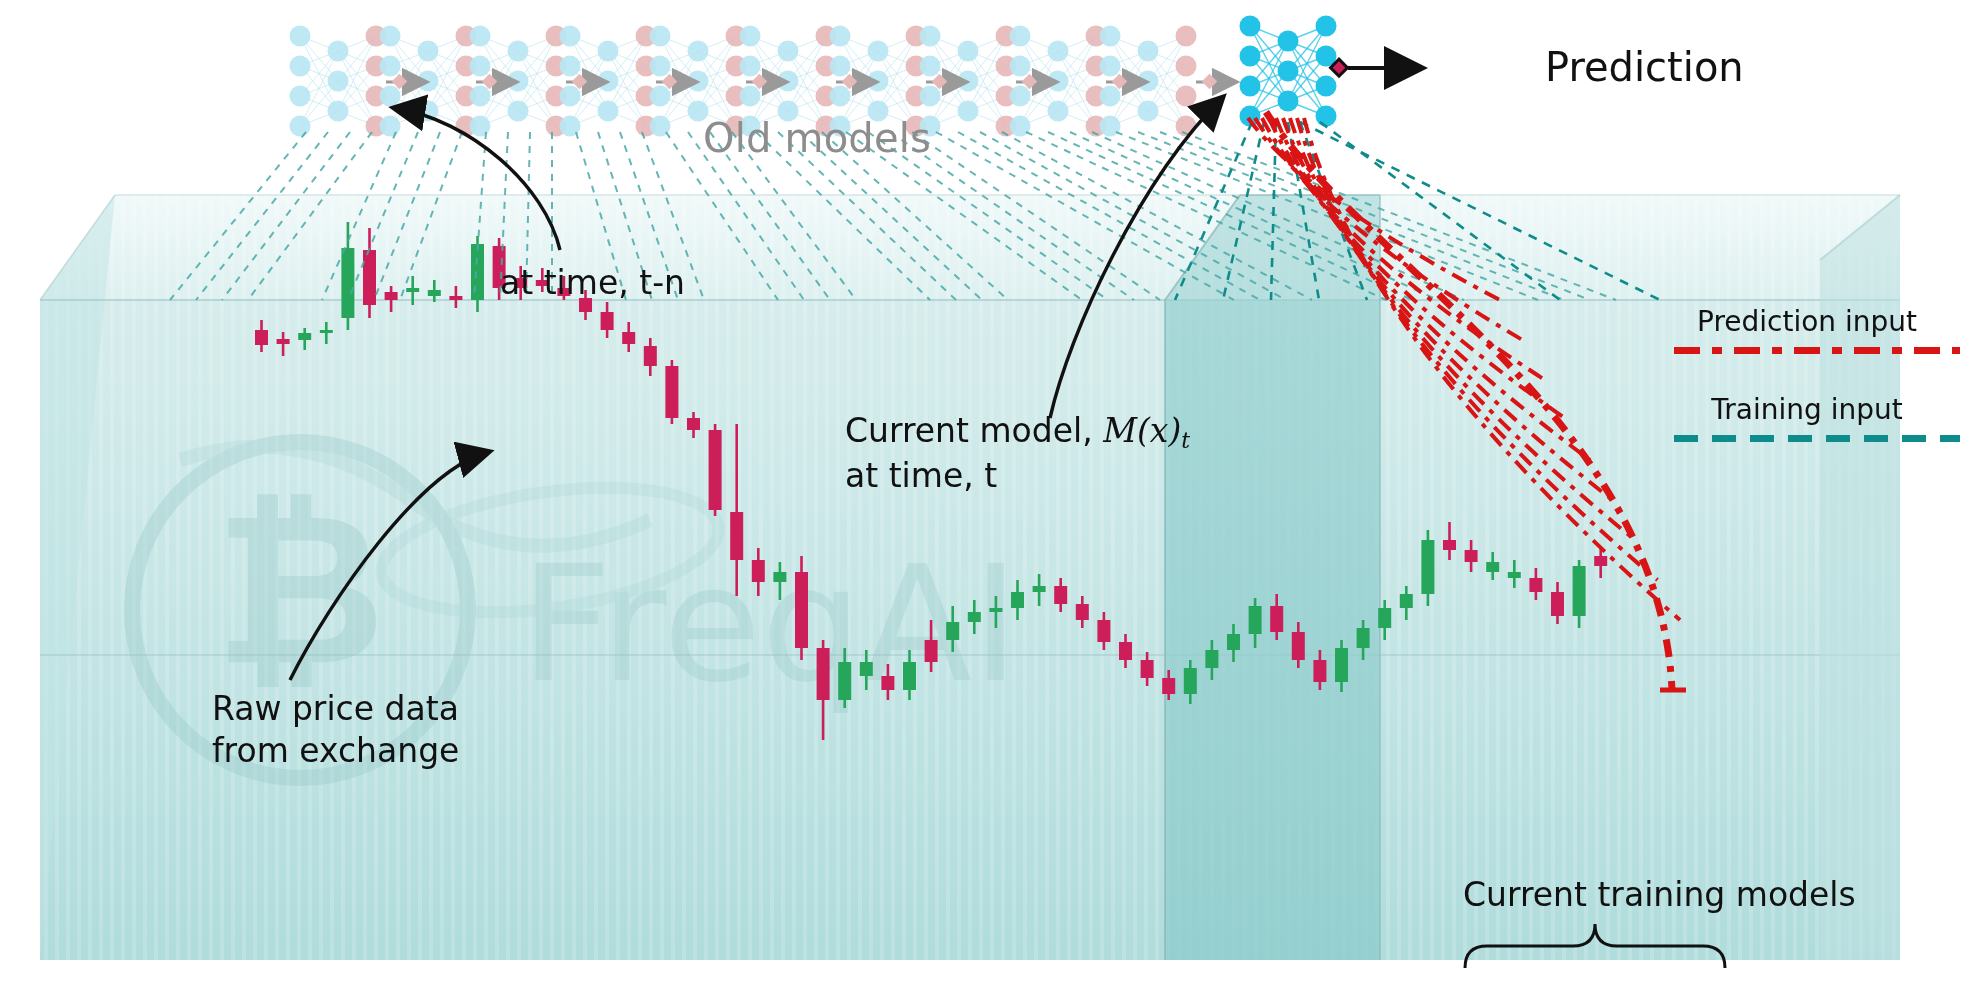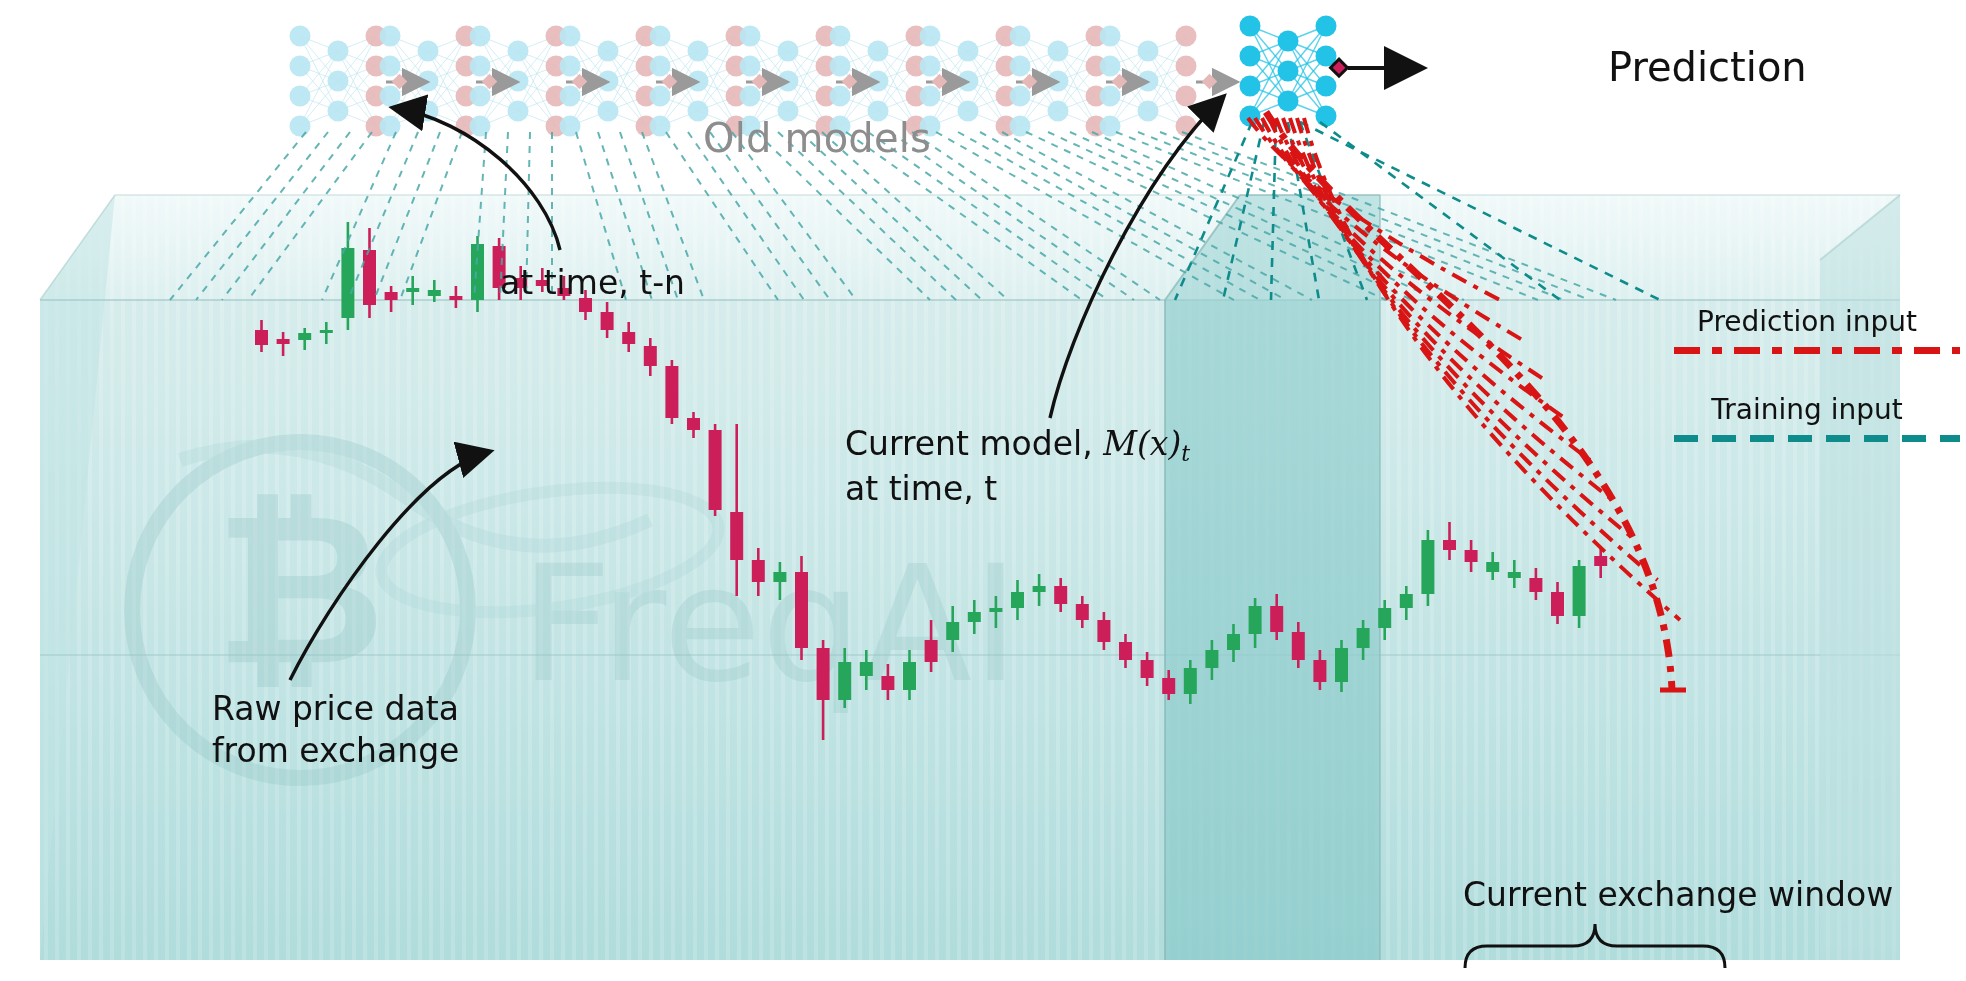--- a/index.html
+++ b/index.html
@@ -6,21 +6,21 @@
   body{width:1966px;height:981px;background:#ffffff;overflow:hidden;
        font-family:"DejaVu Sans",sans-serif;position:relative;}
   #stage{position:absolute;left:0;top:0;width:1966px;height:981px;overflow:hidden;}
 
   
   .prism-svg{position:absolute;left:0;top:0;width:1966px;height:981px;pointer-events:none;}
 
   
   .nets-svg{position:absolute;left:0;top:0;width:1966px;height:981px;}
   .old-models{position:absolute;left:703px;top:115px;font-size:40px;color:#8d8d8d;letter-spacing:.2px;}
-  .prediction{position:absolute;left:1608px;top:44px;font-size:40px;color:#111;}
+  .prediction{position:absolute;left:1545px;top:44px;font-size:40px;color:#111;}
 
   .ann{position:absolute;font-size:33px;color:#111;line-height:1.26;}
   .ann .math{font-family:"DejaVu Serif",serif;font-style:italic;font-size:33px;}
   .sub{font-size:22px;vertical-align:-0.28em;font-family:"DejaVu Serif",serif;font-style:italic;}
 
   .legend{position:absolute;left:1664px;top:305px;width:300px;}
   .legend-row{position:relative;height:62px;}
   .legend-row .ltext{font-size:28px;color:#111;text-align:center;display:block;width:286px;}
   .legend-line{position:absolute;left:10px;top:42px;width:286px;height:7px;}
   .ldash-red{background:repeating-linear-gradient(to right,#d81414 0 26px,transparent 26px 38px,#d81414 38px 48px,transparent 48px 60px);}
@@ -707,31 +707,31 @@
   </svg>
 
   <div class="old-models">Old models</div>
 
   <div class="prediction">Prediction</div>
 
   <div class="ann" style="left:500px;top:262px;">
     <div>at time, t-n</div>
   </div>
 
-  <div class="ann" style="left:845px;top:423px;">
+  <div class="ann" style="left:845px;top:410px;">
     <div><span>Current model, </span><span class="math">M(x)</span><span class="sub">t</span></div>
     <div>at time, t</div>
   </div>
 
   <div class="ann" style="left:212px;top:688px;">
     <div>Raw price data</div>
     <div>from exchange</div>
   </div>
 
-  <div class="cur-window">Current exchange window</div>
+  <div class="cur-window">Current training models</div>
 
   <div class="legend">
     <div class="legend-row">
       <span class="ltext">Prediction input</span>
       <span class="legend-line ldash-red"></span>
     </div>
     <div class="legend-row" style="margin-top:26px;">
       <span class="ltext">Training input</span>
       <span class="legend-line ldash-teal"></span>
     </div>

